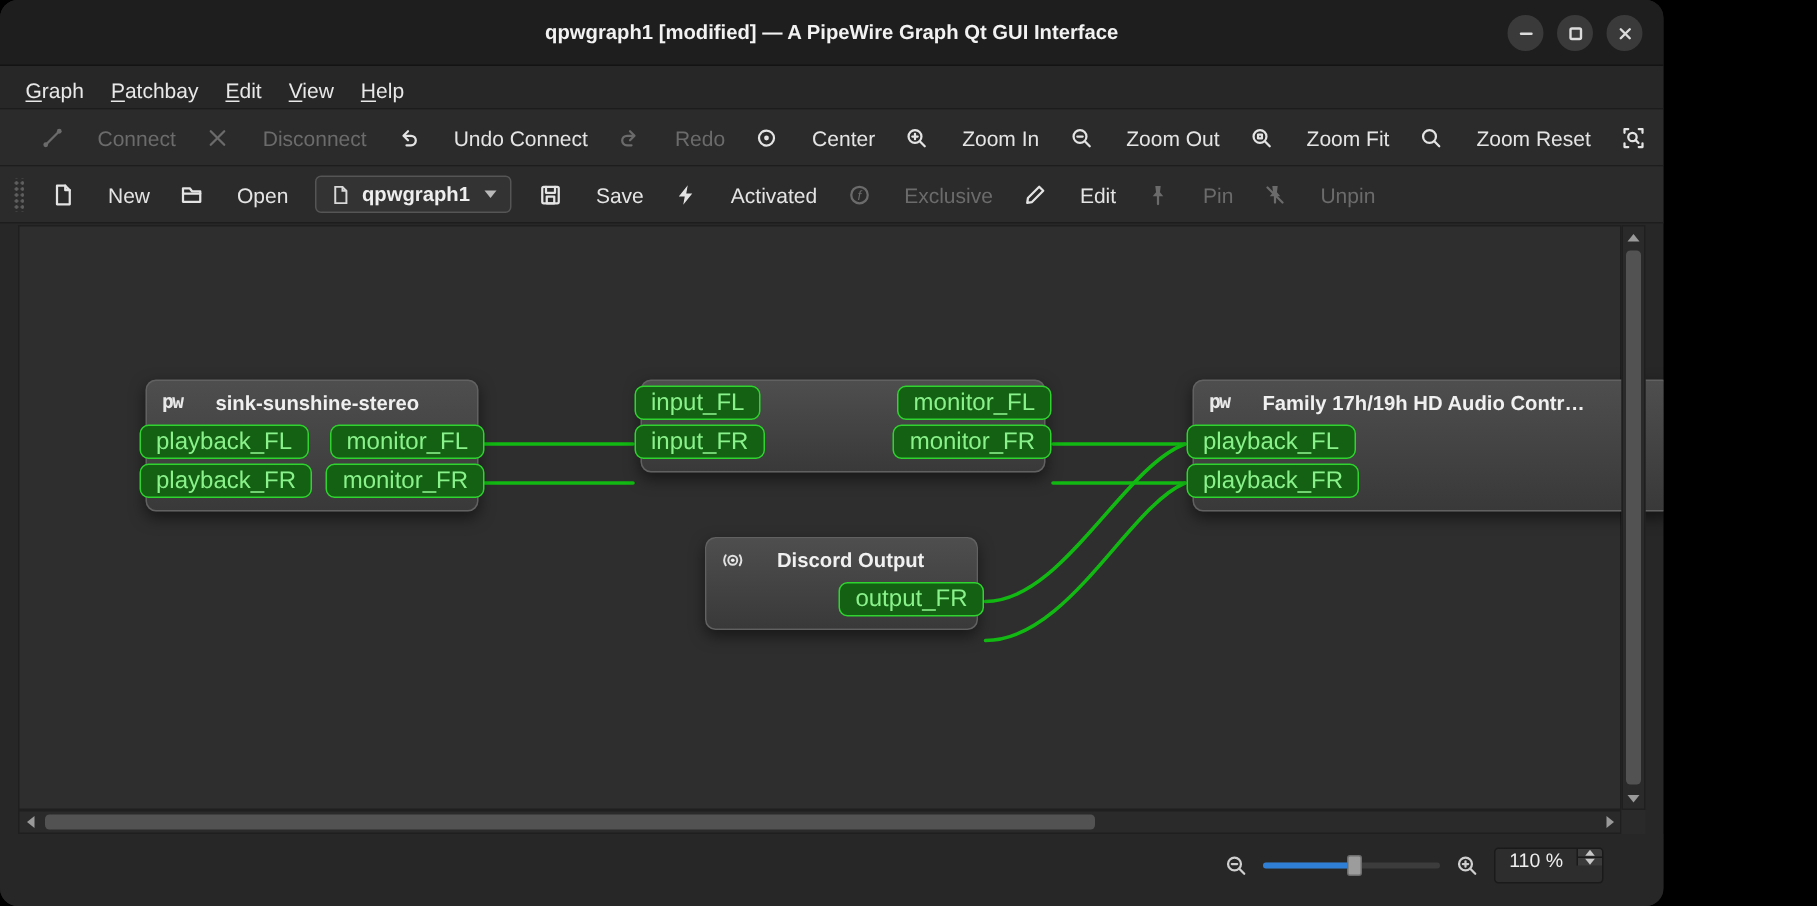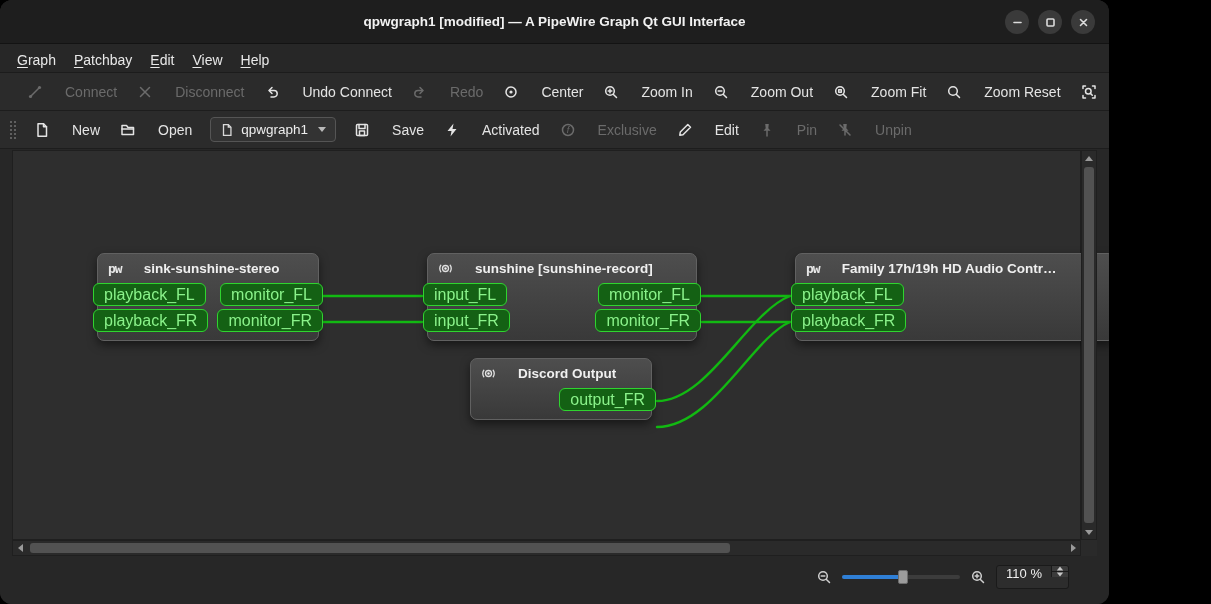--- a/index.html
+++ b/index.html
@@ -47,20 +47,21 @@
   .tb-item {
     display:flex; align-items:center; gap:22px; padding:6px 9px;
     border-radius:4px; color:#e4e4e4; cursor:pointer; white-space:nowrap;
   }
   .tb-item.disabled { color:#6b6b6b; }
   .tb-item svg { width:16px; height:16px; stroke:currentColor; fill:none; stroke-width:1.5; stroke-linecap:round; stroke-linejoin:round; }
   .combo {
     display:flex; align-items:center; gap:7px; background:#333333;
     border:1px solid #555; border-radius:4px; padding:4px 9px; margin:18px 7px;
     cursor:pointer;
+    font-weight:bold;
   }
   .combo svg { width:14px; height:14px; stroke:#d8d8d8; fill:none; stroke-width:1.5; }
   .combo .combo-label { font-size:13.5px; color:#eee; }
   .tri-down-sm { width:0; height:0; border-left:4px solid transparent; border-right:4px solid transparent; border-top:5px solid #b9b9b9; margin-left:3px; }
 
   
   .main { position:absolute; top:150px; left:12px; right:12px; bottom:48px; }
   .canvas {
     position:absolute; inset:0 16px 16px 0;
     background:#2e2e2e; border:1px solid #1f1f1f; overflow:hidden;
@@ -328,28 +329,20 @@
         <div class="port">playback_FL</div>
         <div class="port">monitor_FL</div>
       </div>
       <div class="port-row">
         <div class="port">playback_FR</div>
         <div class="port">monitor_FR</div>
       </div>
     </div>
 
     <div class="node" style="left:415px; top:103px; width:270px;">
-      <div class="node-header">
-        <svg class="stream-ic" viewBox="0 0 16 16">
-            <circle cx="8" cy="8" r="3.2"></circle>
-            <circle cx="8" cy="8" r="1.3" fill="currentColor" stroke="none"></circle>
-            <path d="M3 4.5 a6.5 6.5 0 0 0 0 7 M13 4.5 a6.5 6.5 0 0 1 0 7"></path>
-          </svg>
-        <span>sunshine [sunshine-record]</span>
-      </div>
       <div class="port-row">
         <div class="port">input_FL</div>
         <div class="port">monitor_FL</div>
       </div>
       <div class="port-row">
         <div class="port">input_FR</div>
         <div class="port">monitor_FR</div>
       </div>
     </div>
 

